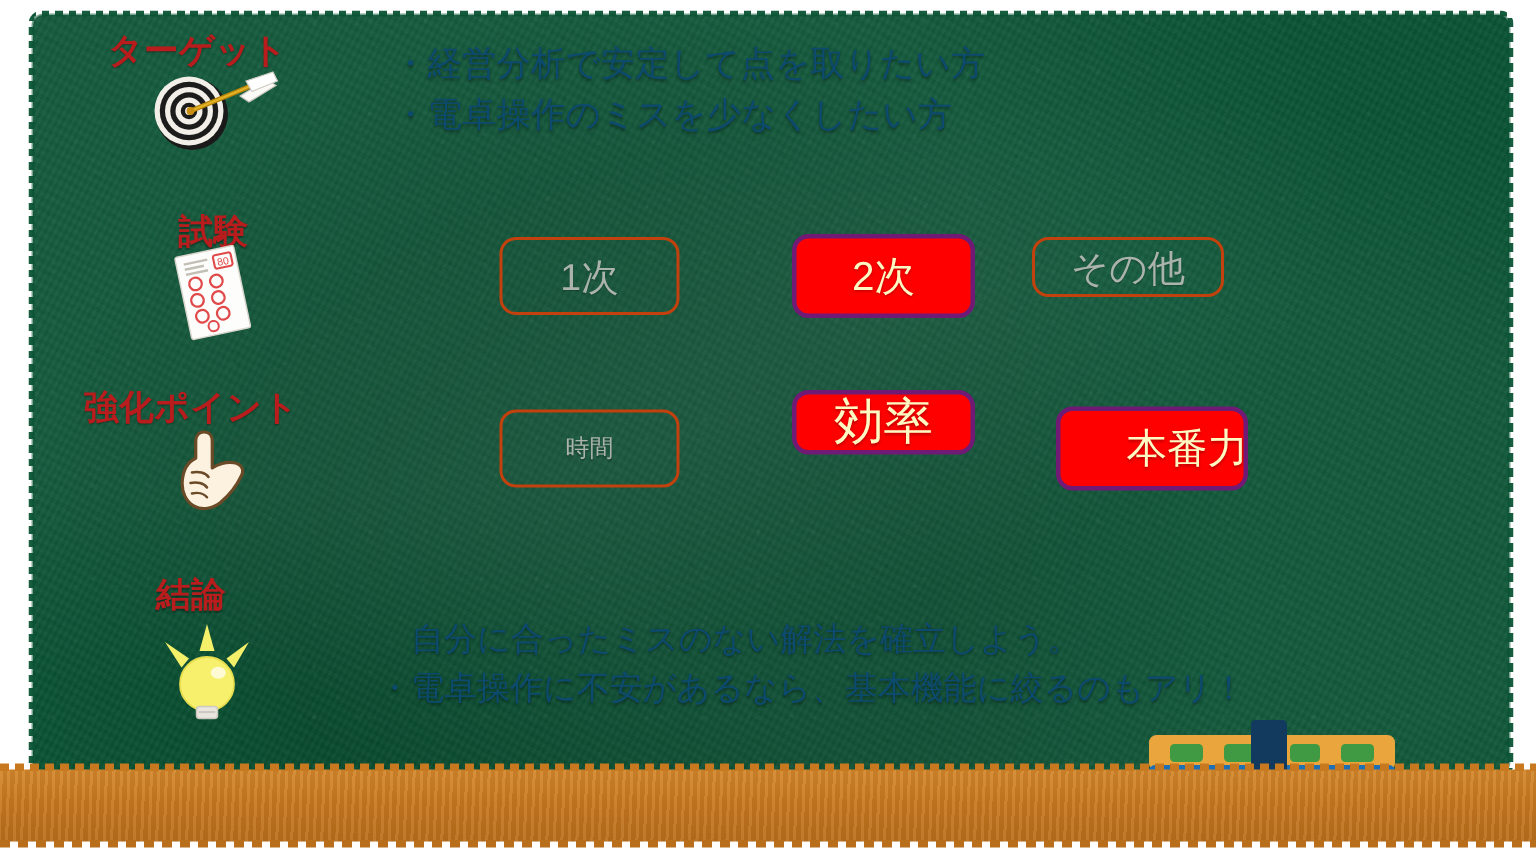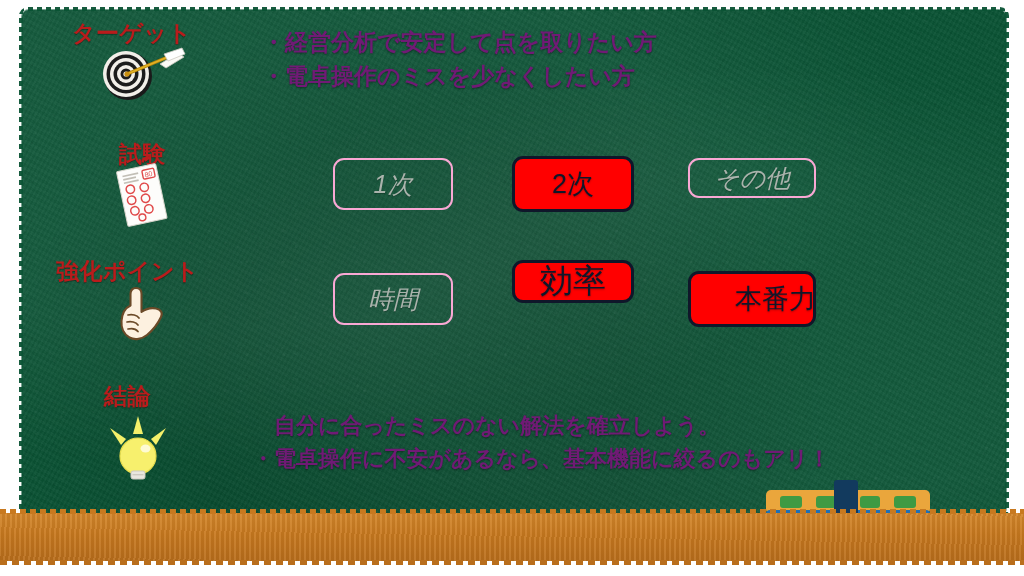--- a/index.html
+++ b/index.html
@@ -65,38 +65,37 @@
   }
 
   
   .seclabel{
     position:absolute; color:#b91c1c; font-weight:bold; white-space:nowrap;
     letter-spacing:.5px; text-shadow:0 1px 1px rgba(0,0,0,.35);
   }
 
   
   .bodytext{
-    position:absolute; color:#701a75; white-space:pre; line-height:1.42;
+    position:absolute; color:#0c4a6e; white-space:pre; line-height:1.42;
     text-shadow:0 1px 2px rgba(0,0,0,.40);
-    font-weight:bold;
   }
 
   
   .chip{
     position:absolute; display:flex; align-items:center; justify-content:center;
     border-radius:11px; white-space:nowrap; text-align:center;
   }
   .chip.off{
-    border:2px solid #f9a8d4; color:#aab3ac; background:transparent;
+    border:2px solid #c2410c; color:#aab3ac; background:transparent;
     text-shadow:0 1px 1px rgba(0,0,0,.25);
-    font-style:italic;
   }
   .chip.on{
-    border:3px solid #0f172a; color:#0f172a; background:#ff0000;
+    border:3px solid #701a75; color:#fef9c3; background:#ff0000;
     text-shadow:0 1px 2px rgba(120,0,0,.55);
+    margin-left:16px;
   }
 
   
   .icon{ position:absolute; }
 
   
   .eraser{ position:absolute; }
 </style>
 </head>
 <body>
@@ -164,21 +163,21 @@
                C33 27.5 39 25.5 44 26.5 C49 27.5 51 31 49 35
                C46.5 40.5 41 48 35 53 C30 57 23 58.5 17.5 55.5
                C12 52.5 9 46 9.5 39 C10 32 13 26 18.5 23.5
                L18.5 12 C18.5 8.5 20.5 6 24 6 Z" fill="#fdf1e0" stroke="#6b4a28" stroke-width="2.1" stroke-linejoin="round"></path>
       <path d="M16 33 C20 32 25 33 27 36" fill="none" stroke="#6b4a28" stroke-width="1.7" stroke-linecap="round"></path>
       <path d="M15 40 C19 39 24 40 26 43" fill="none" stroke="#6b4a28" stroke-width="1.7" stroke-linecap="round"></path>
       <path d="M16 47 C20 46 24 47 26 49.5" fill="none" stroke="#6b4a28" stroke-width="1.7" stroke-linecap="round"></path>
     </svg>
   </div>
 
-  <div class="chip off" style="left:333px; top:273px; width:120px; height:52px; font-size:25px;">時間</div>
+  <div class="chip off" style="left:333px; top:273px; width:120px; height:52px; font-size:16px;">時間</div>
   <div class="chip on" style="left:512px; top:260px; width:122px; height:43px; font-size:33px;">効率</div>
   <div class="chip on" style="left:688px; top:271px; width:128px; height:56px; font-size:27px;padding-left:47px;">本番力</div>
 
   <div class="seclabel" style="left:104px; top:381px; font-size:23px;">結論</div>
 
   <div class="icon" style="left:98px; top:412px; width:82px; height:72px;">
     <svg width="82" height="72" viewBox="0 0 82 72">
       <path d="M40 4 L45 22 L35 22 Z" fill="#f5f06a"></path>
       <path d="M12 16 L28 27 L23 33 Z" fill="#f5f06a"></path>
       <path d="M68 16 L53 27 L58 33 Z" fill="#f5f06a"></path>

